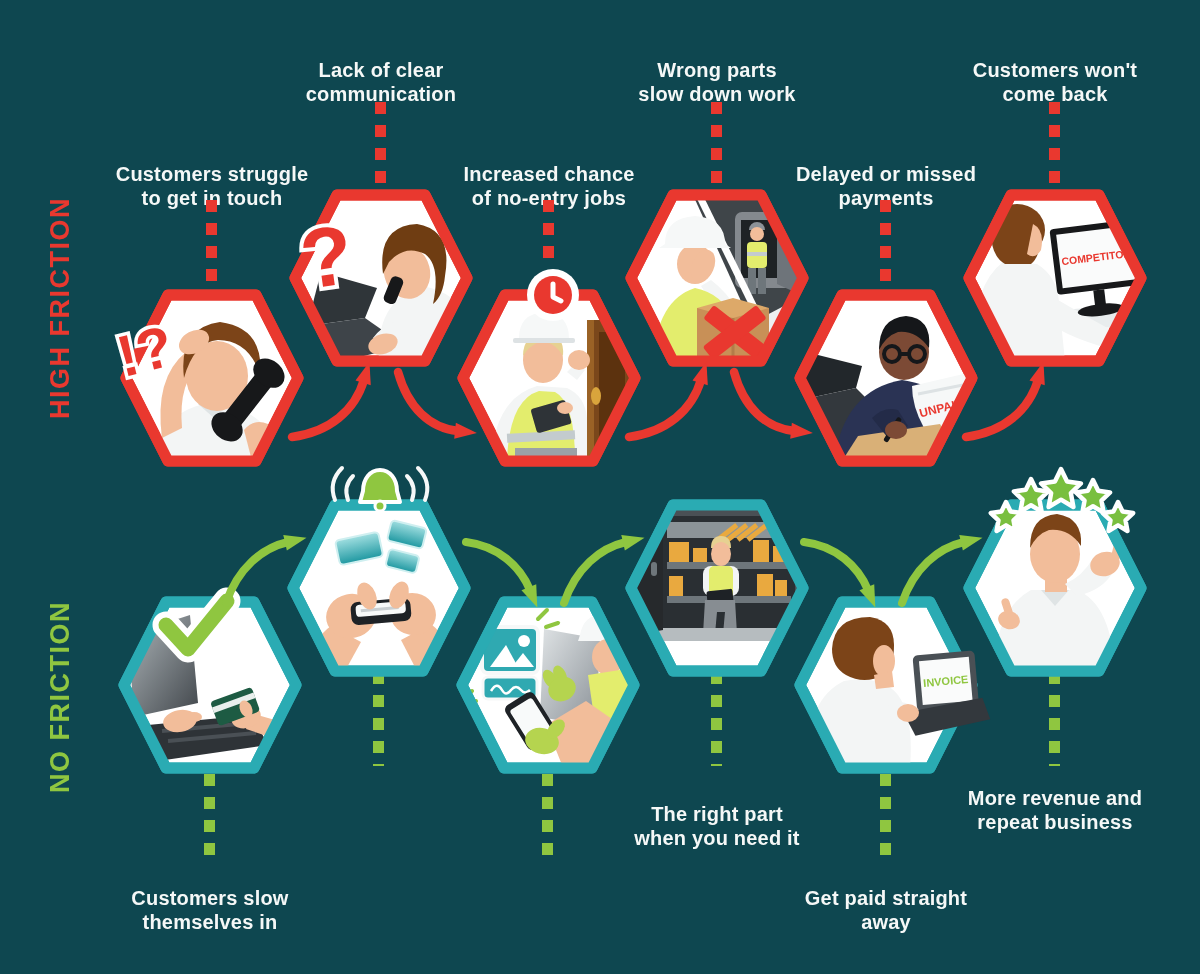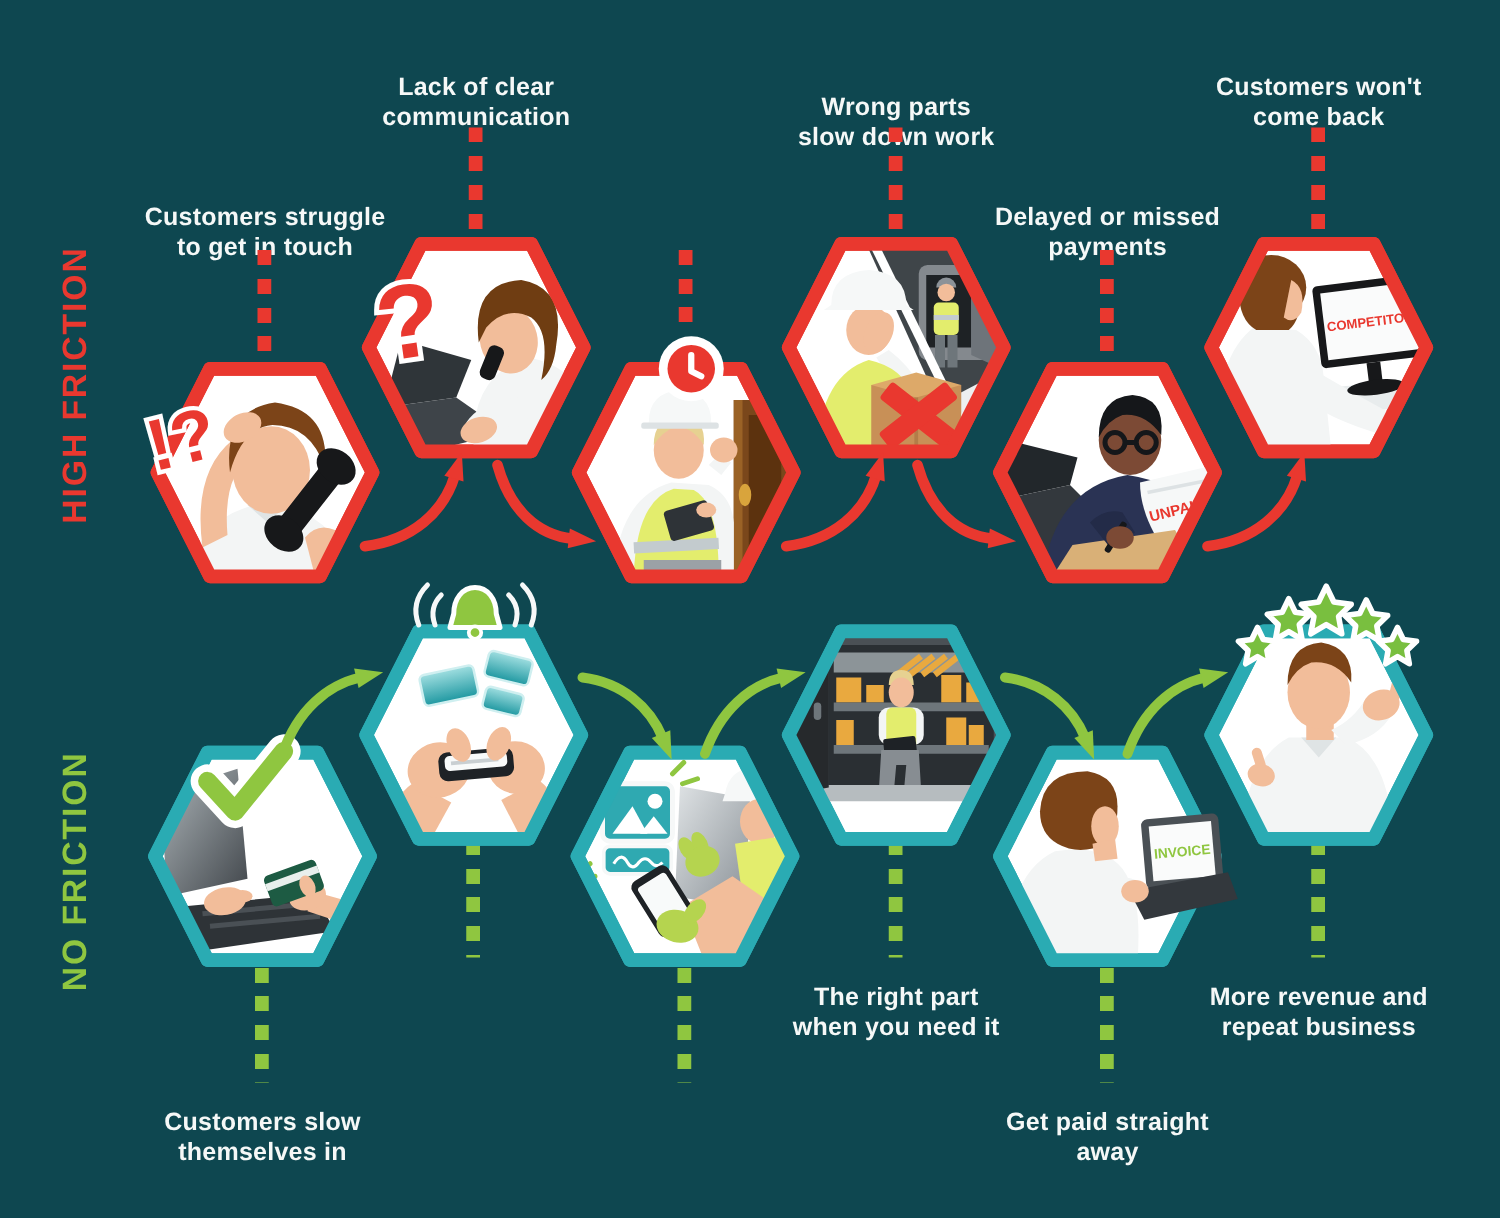--- a/index.html
+++ b/index.html
@@ -24,37 +24,39 @@
 
 <div id="canvas">
 
   <div class="side-label red" style="left:-100px;top:288px">HIGH FRICTION</div>
   <div class="side-label green" style="left:-100px;top:677px">NO FRICTION</div>
 
   <div class="step-label" style="left:72px;top:148px">Customers struggle
 to get in touch</div>
   <div class="step-label" style="left:241px;top:44px">Lack of clear
 communication</div>
-  <div class="step-label" style="left:577px;top:60px">Wrong parts
+  <div class="step-label" style="left:409px;top:148px">Increased chance
+of no-entry jobs</div>
+  <div class="step-label" style="left:577px;top:44px">Wrong parts
 slow down work</div>
   <div class="step-label" style="left:915px;top:44px">Customers won't
 come back</div>
   <div class="step-label" style="left:746px;top:148px">Delayed or missed
 payments</div>
 
   <div class="dots red" style="left:206px;top:200px;height:90px"></div>
   <div class="dots red" style="left:375px;top:102px;height:88px"></div>
   <div class="dots red" style="left:543px;top:200px;height:64px"></div>
   <div class="dots red" style="left:711px;top:102px;height:88px"></div>
   <div class="dots red" style="left:880px;top:200px;height:90px"></div>
   <div class="dots red" style="left:1049px;top:102px;height:88px"></div>
 
   <div class="step-label" style="left:70px;top:872px">Customers slow
 themselves in</div>
-  <div class="step-label" style="left:577px;top:772px">The right part
+  <div class="step-label" style="left:577px;top:788px">The right part
 when you need it</div>
   <div class="step-label" style="left:915px;top:772px">More revenue and
 repeat business</div>
   <div class="step-label" style="left:746px;top:872px">Get paid straight
 away</div>
 
   <div class="dots green" style="left:204px;top:774px;height:92px"></div>
   <div class="dots green" style="left:373px;top:672px;height:94px"></div>
   <div class="dots green" style="left:542px;top:774px;height:92px"></div>
   <div class="dots green" style="left:711px;top:672px;height:94px"></div>

